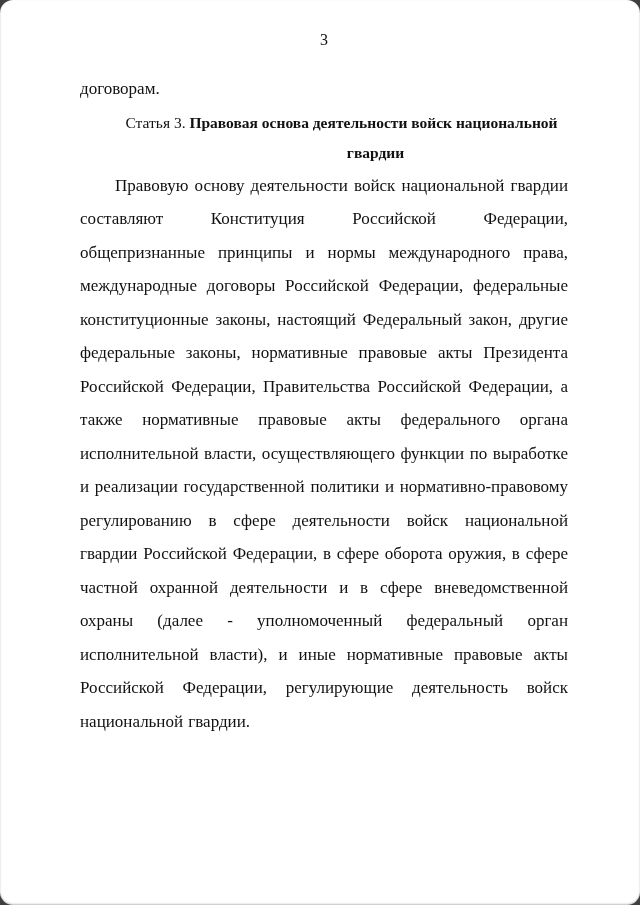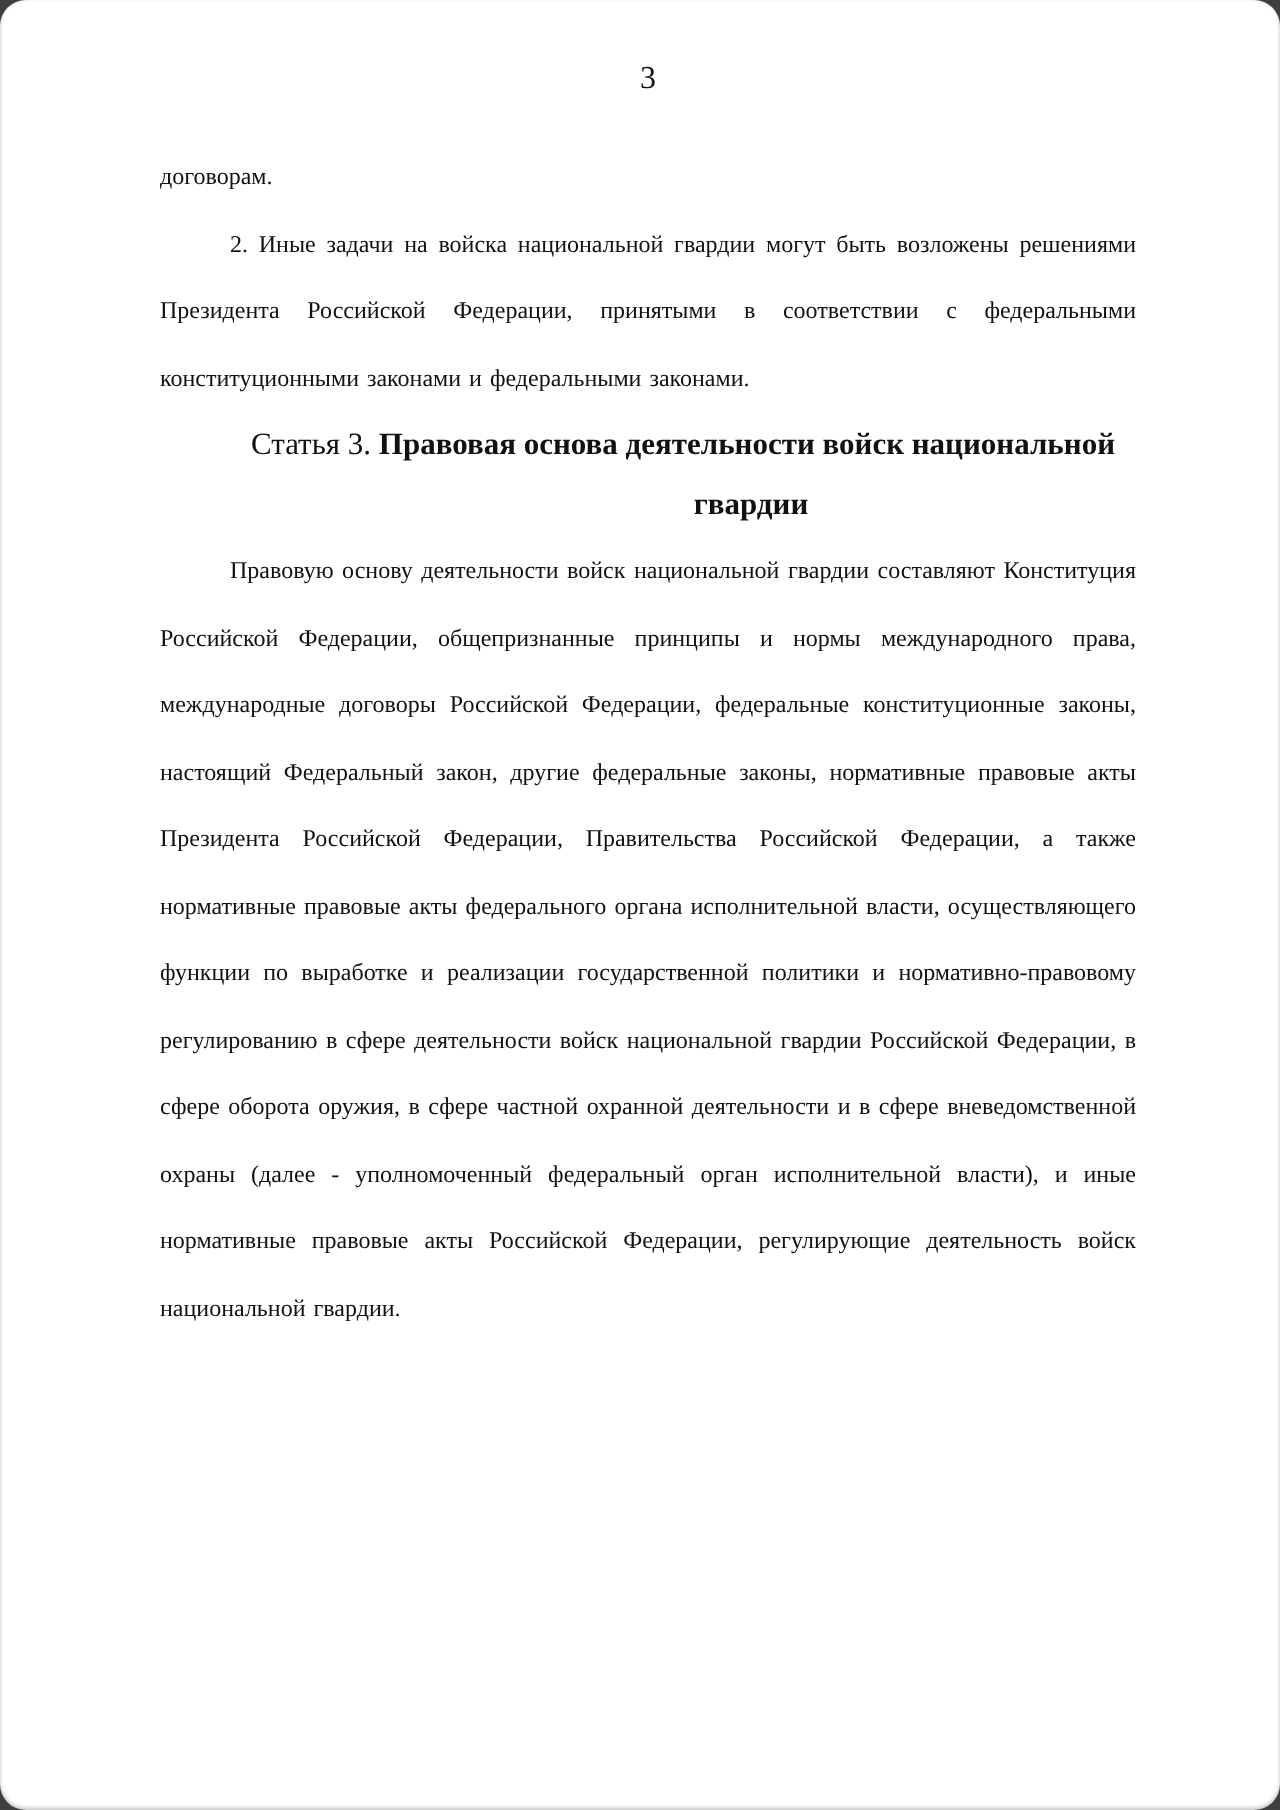--- a/index.html
+++ b/index.html
@@ -26,21 +26,21 @@
     color: #111111;
   }
   .page-number {
     text-align: center;
     font-size: 16px;
     line-height: 20px;
     margin: 0 0 22px 0;
   }
   p.para {
     margin: 0;
-    font-size: 12px;
+    font-size: 17px;
     line-height: 33.5px;
     text-align: justify;
     word-spacing: 1px;
     font-family: Liberation Serif, serif;
   }
   p.para.indent {
     text-indent: 35px;
   }
   .heading {
     margin: 2px 0 1px 0;
@@ -57,21 +57,20 @@
 </head>
 <body>
 
 <div class="page">
   <div class="content">
 
     <div class="page-number">3</div>
 
     <p class="para">договорам.</p>
 
-    <p class="para indent">2. Иные задачи на войска национальной гвардии могут быть возложены решениями Президента Российской Федерации, принятыми в соответствии с федеральными конституционными законами и федеральными законами.</p>
 
     <div class="heading">
       <span class="heading-prefix">Статья 3.</span>
       <span> </span>
       <span class="heading-title">Правовая основа деятельности войск национальной гвардии</span>
     </div>
 
     <p class="para indent">Правовую основу деятельности войск национальной гвардии составляют Конституция Российской Федерации, общепризнанные принципы и нормы международного права, международные договоры Российской Федерации, федеральные конституционные законы, настоящий Федеральный закон, другие федеральные законы, нормативные правовые акты Президента Российской Федерации, Правительства Российской Федерации, а также нормативные правовые акты федерального органа исполнительной власти, осуществляющего функции по выработке и реализации государственной политики и нормативно-правовому регулированию в сфере деятельности войск национальной гвардии Российской Федерации, в сфере оборота оружия, в сфере частной охранной деятельности и в сфере вневедомственной охраны (далее - уполномоченный федеральный орган исполнительной власти), и иные нормативные правовые акты Российской Федерации, регулирующие деятельность войск национальной гвардии.</p>
 
   </div>

